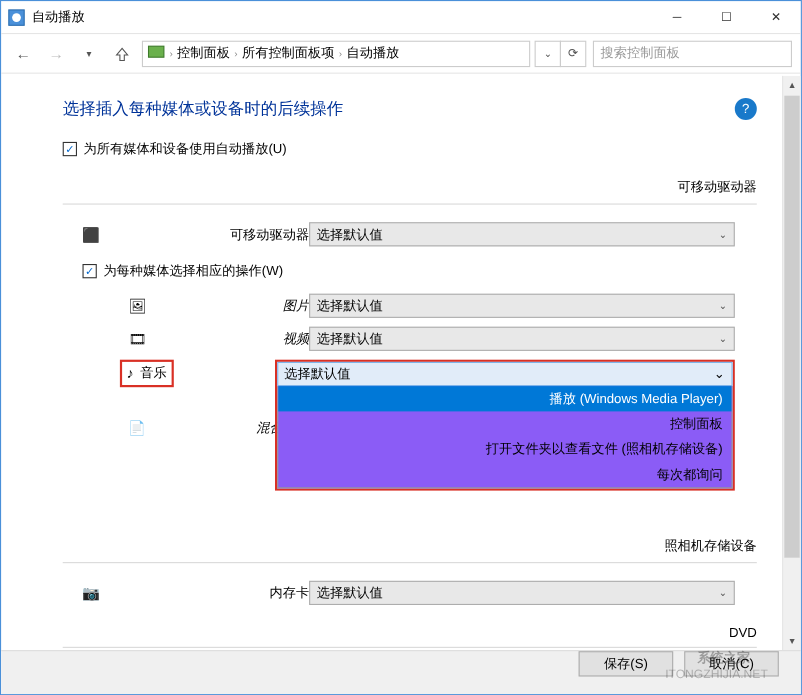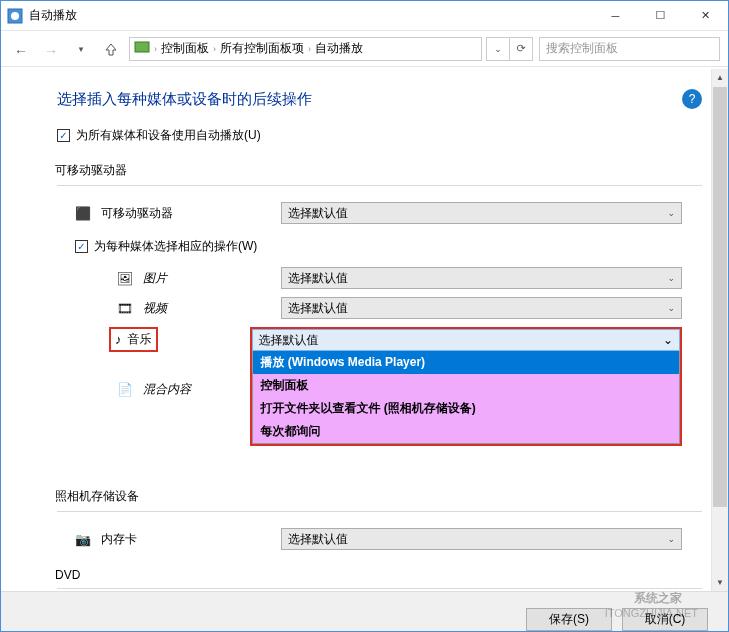--- a/index.html
+++ b/index.html
@@ -11,46 +11,46 @@
 .titlebar .win-btn { width: 45px; height: 30px; display: flex; align-items: center; justify-content: center; font-size: 11px; color: #333; }
 .navbar { height: 36px; display: flex; align-items: center; padding: 0 8px; gap: 6px; border-bottom: 1px solid #e5e5e5; }
 .nav-arrow { width: 24px; height: 24px; display: flex; align-items: center; justify-content: center; color: #555; font-size: 14px; }
 .nav-up { width: 24px; height: 24px; display: flex; align-items: center; justify-content: center; }
 .addressbar { flex: 1; height: 24px; border: 1px solid #ccc; display: flex; align-items: center; padding: 0 4px; font-size: 12px; gap: 4px; }
 .addressbar .crumb { color: #000; }
 .addressbar .sep { color: #888; font-size: 9px; }
 .addr-btns { display: flex; gap: 0; margin-left: -1px; }
 .addr-btn { width: 24px; height: 24px; border: 1px solid #ccc; display: flex; align-items: center; justify-content: center; font-size: 11px; color: #555; margin-left: -1px; }
 .searchbox { width: 181px; height: 24px; border: 1px solid #ccc; padding: 0 6px; font-size: 12px; color: #999; display: flex; align-items: center; }
-.content { position: absolute; top: 68px; bottom: 40px; left: 0; right: 18px; overflow: hidden; padding: 20px 8px 0 56px; }
+.content { position: absolute; top: 68px; bottom: 40px; left: 0; right: 18px; overflow: hidden; padding: 20px 22px 0 56px; text-align: right; }
 .scrollbar { position: absolute; right: 0; top: 68px; bottom: 40px; width: 17px; background: #f0f0f0; border-left: 1px solid #e5e5e5; }
 .scroll-thumb { position: absolute; left: 1px; right: 1px; top: 18px; height: 420px; background: #cdcdcd; }
 .scroll-arrow { position: absolute; left: 0; right: 0; height: 17px; display: flex; align-items: center; justify-content: center; font-size: 8px; color: #555; }
 .page-title { color: #003399; font-size: 15px; margin-bottom: 18px; display: flex; justify-content: space-between; align-items: center; }
 .help-icon { width: 20px; height: 20px; border-radius: 50%; background: #1979ca; color: #fff; display: flex; align-items: center; justify-content: center; font-size: 12px; }
 .chk-row { display: flex; align-items: center; gap: 6px; font-size: 12px; margin-bottom: 18px; }
 .chk { width: 13px; height: 13px; border: 1px solid #333; display: flex; align-items: center; justify-content: center; font-size: 10px; color: #0066cc; }
 .section-title { font-size: 12px; margin: 14px 0 6px -2px; }
 .hrline { height: 1px; background: #d9d9d9; margin: 0 0 12px 0; }
 .row { display: flex; align-items: center; height: 30px; font-size: 12px; }
 .row .iconcell { width: 16px; height: 16px; margin-left: 18px; margin-right: 10px; display: flex; align-items: center; justify-content: center; }
 .row .label { width: 180px; }
 .row .combo { flex: 1; margin-right: 20px; height: 22px; background: #e8e8e8; border: 1px solid #adadad; display: flex; align-items: center; justify-content: space-between; padding: 0 6px; font-size: 12px; }
 .row .combo .chev { font-size: 9px; color: #555; }
 .indent { margin-left: 16px; }
 .indent2 .iconcell { margin-left: 60px; }
 .indent2 .label { width: 138px; font-style: italic; }
 .dropdown-open { margin-right: 20px; border: 2px solid #d93025; position: relative; }
 .dd-selected { height: 22px; background: #e1ecf9; border: 1px solid #7eb4ea; display: flex; align-items: center; justify-content: space-between; padding: 0 6px; font-size: 12px; }
-.dd-list { background: #f0abfc; border: 1px solid #979797; border-top: none; font-weight: bold; }
+.dd-list { background: #8b5cf6; border: 1px solid #979797; border-top: none; }
 .dd-item { padding: 3px 8px; font-size: 12px; }
 .dd-item.sel { background: #0078d7; color: #fff; }
 .musicbox { border: 2px solid #d93025; padding: 2px 4px; display: inline-flex; align-items: center; gap: 6px; }
 .iconimg { font-size: 13px; }
-.footer { position: absolute; bottom: 0; left: 0; right: 0; height: 40px; border-top: 1px solid #ddd; display: flex; align-items: flex-end; justify-content: flex-end; gap: 10px; padding-right: 20px; background: #f0f0f0; }
+.footer { position: absolute; bottom: 0; left: 0; right: 0; height: 40px; border-top: 1px solid #ddd; display: flex; align-items: flex-start; justify-content: flex-end; gap: 10px; padding-right: 20px; background: #f0f0f0; }
 .footer button { width: 86px; height: 23px; font-size: 12px; background: #e1e1e1; border: 1px solid #adadad; }
 .watermark { position: absolute; right: 30px; bottom: 12px; font-size: 11px; color: rgba(0,0,0,0.25); pointer-events: none; }
 .watermark2 { position: absolute; right: 46px; bottom: 24px; font-size: 12px; color: rgba(0,0,0,0.3); pointer-events: none; font-weight: bold; }
 </style>
 </head>
 <body>
 
 <div class="titlebar">
   <span class="app-icon">
     <svg width="16" height="16">

